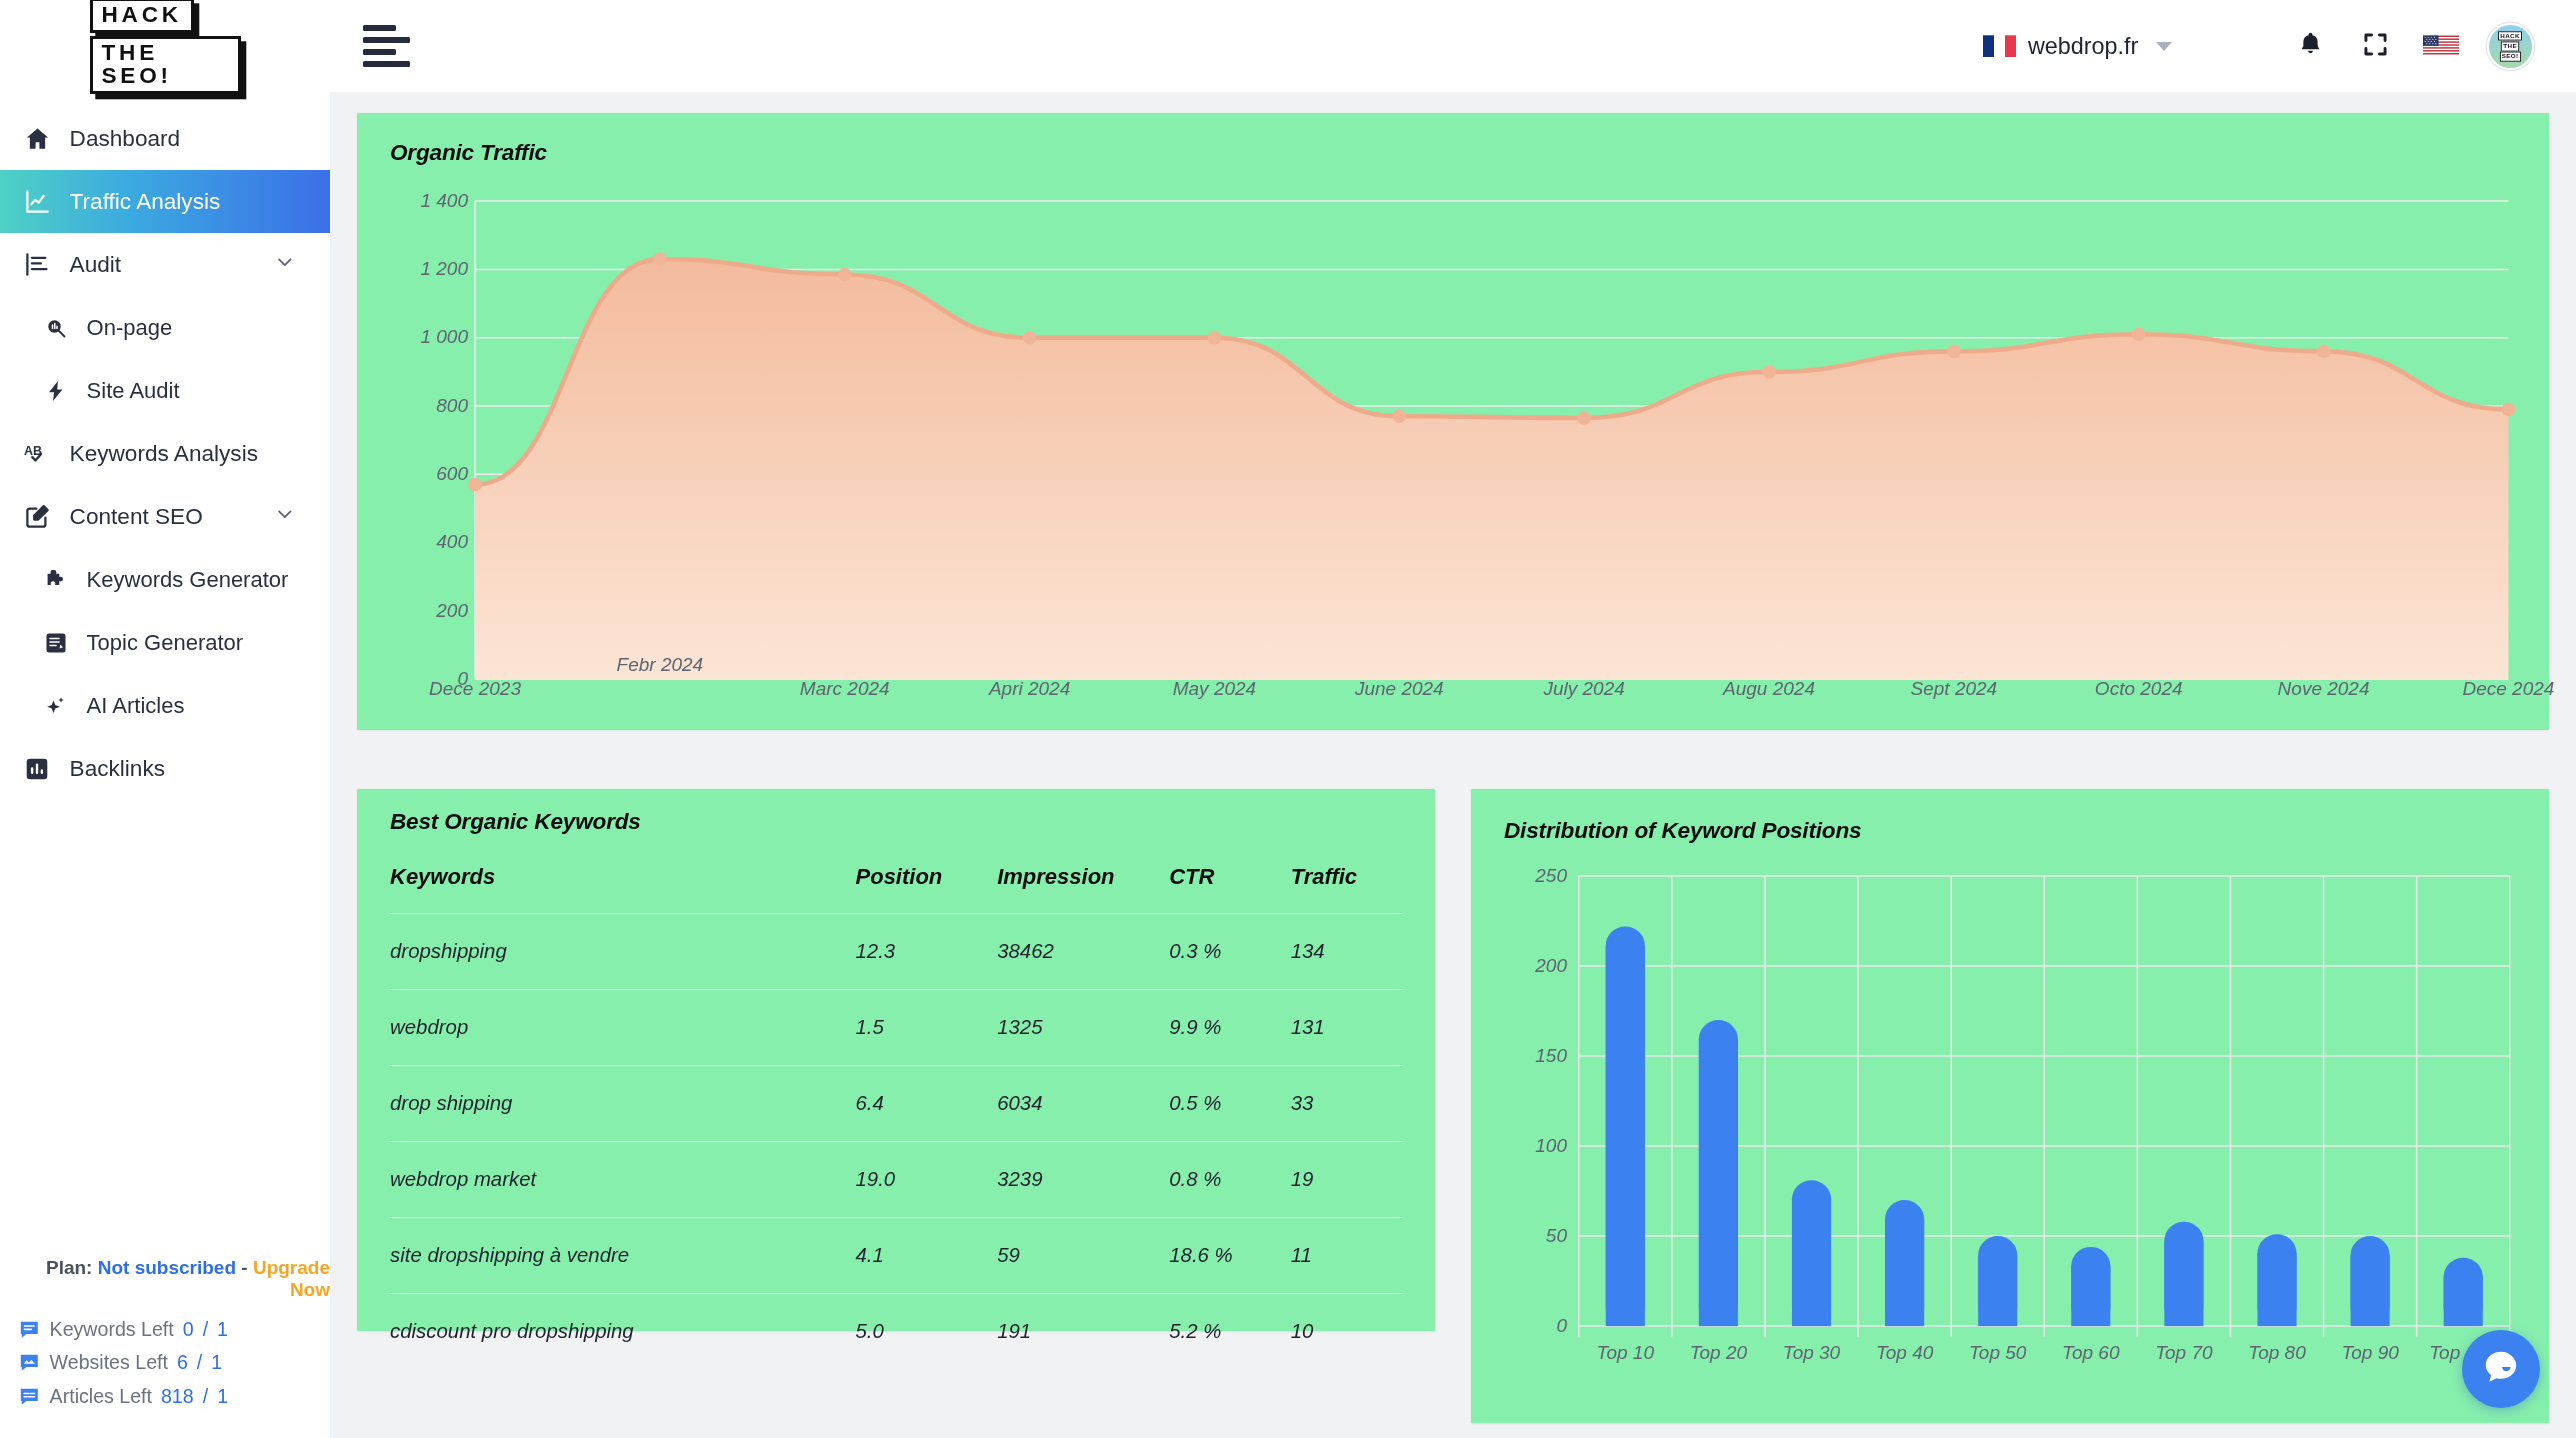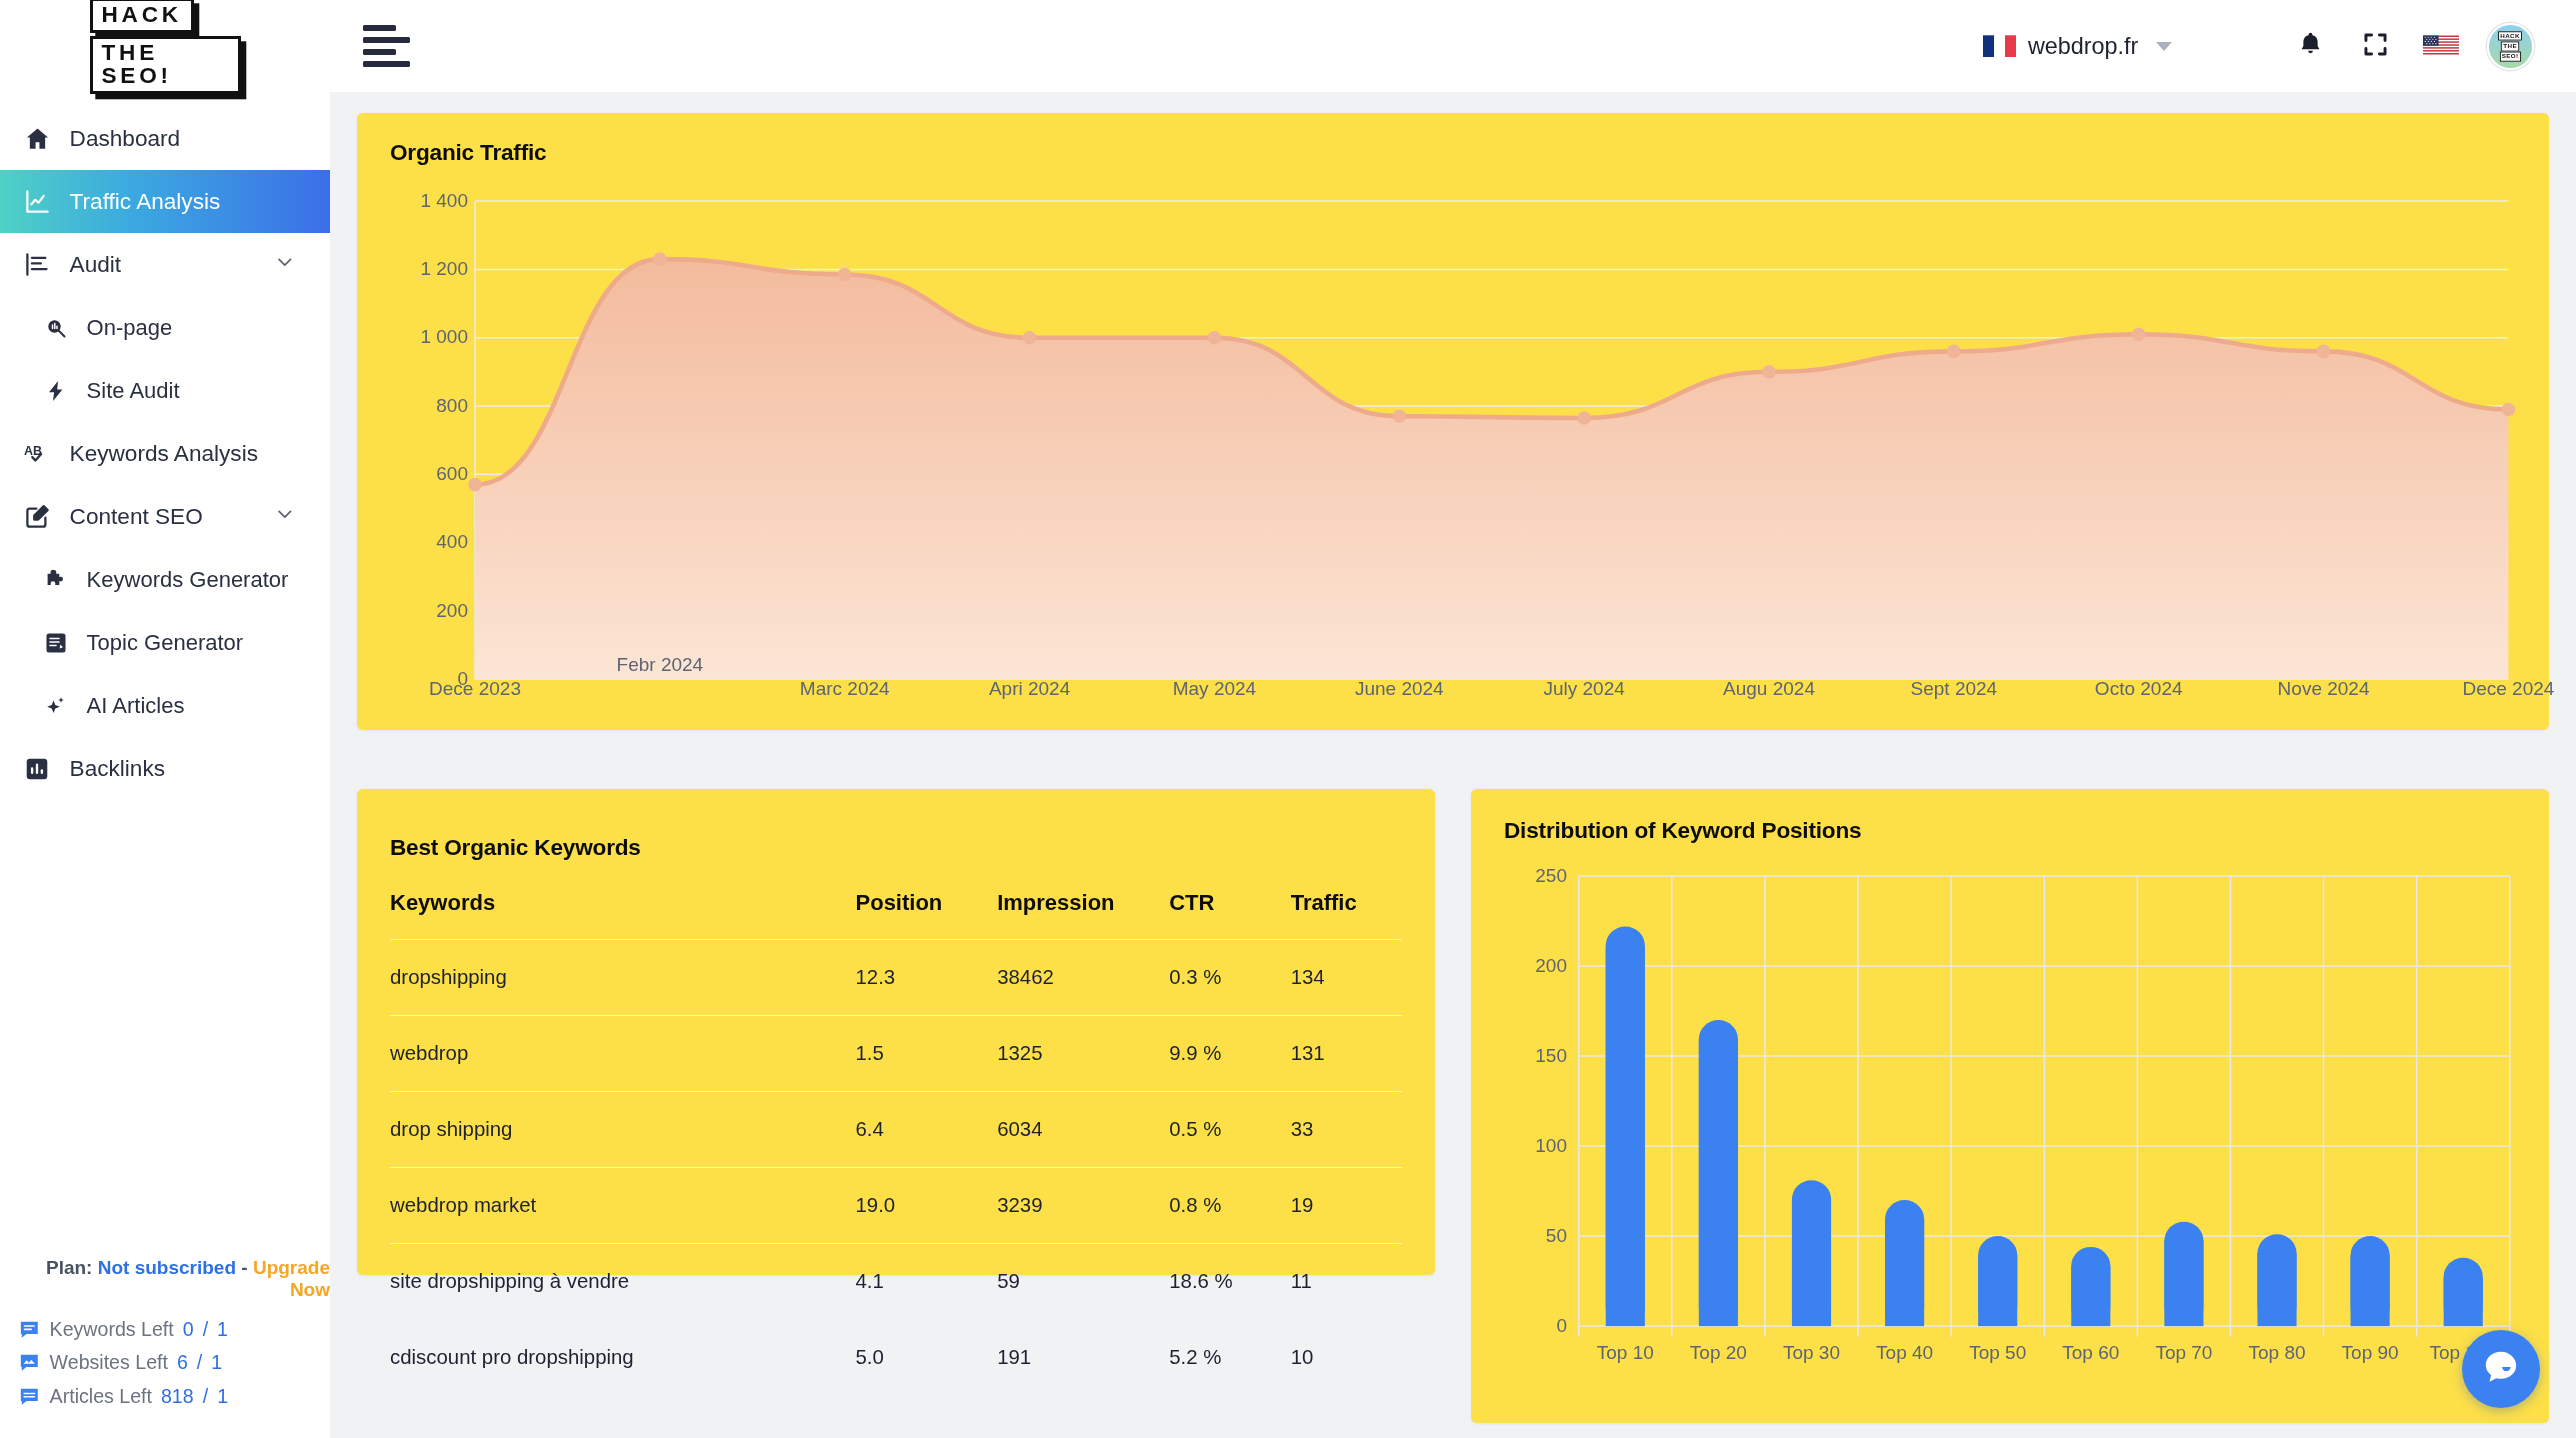--- a/index.html
+++ b/index.html
@@ -77,29 +77,29 @@
     border: 2.3px solid #ffffff; box-shadow: 0 0 0 1.5px #e3e6ea;
     display: flex; align-items: center; justify-content: center; cursor: pointer;
     overflow: hidden;
   }
   .avatar .mini { transform: scale(.92); display:flex; flex-direction:column; align-items:center; gap:0.8px; }
   .avatar .mb { background:#fff; color:#111; font-size:6.8px; font-weight:700; line-height:1;
                 padding:0.8px 1.5px; border:0.8px solid #111; letter-spacing:0.4px; }
 
   .content { flex: 1 1 auto; padding: 21px 27px 0 27px; overflow: hidden; }
   .card {
-    background: #fde047; border-radius: 6px; box-shadow: 0 0.8px 2.3px rgba(20,25,40,.07);
+    background: #86efac; border-radius: 1px; box-shadow: 0 0.8px 2.3px rgba(20,25,40,.07); font-style: italic;
   }
   .card-title { font-size: 22.6px; font-weight: 700; color: #0d0d11; letter-spacing: -0.2px; }
 
   .card-traffic { padding: 27px 33px 22.6px 33px; height: 617px; }
   .traffic-plot { margin-top: 22.6px; position: relative; height: 528px; }
 
   .row2 { display: flex; gap: 36px; margin-top: 59px; }
-  .card-keywords { flex: 1 1 0; padding: 46px 33px 15px 33px; min-width: 0; height: 486px; }
+  .card-keywords { flex: 1 1 0; padding: 20px 33px 15px 33px; min-width: 0; height: 542px; }
   .card-dist { flex: 1 1 0; padding: 29px 33px 15px 33px; min-width: 0; height: 634px; }
 
   
   table.kw { width: 100%; border-collapse: collapse; margin-top: 29px; }
   table.kw th {
     text-align: left; font-size: 22px; font-weight: 700; color: #0d0d11;
     padding: 0 0 22.6px 0; border-bottom: 1.5px solid #eceef1;
   }
   table.kw td {
     font-size: 20.4px; color: #1d2130; padding: 26px 0 26px 0;

